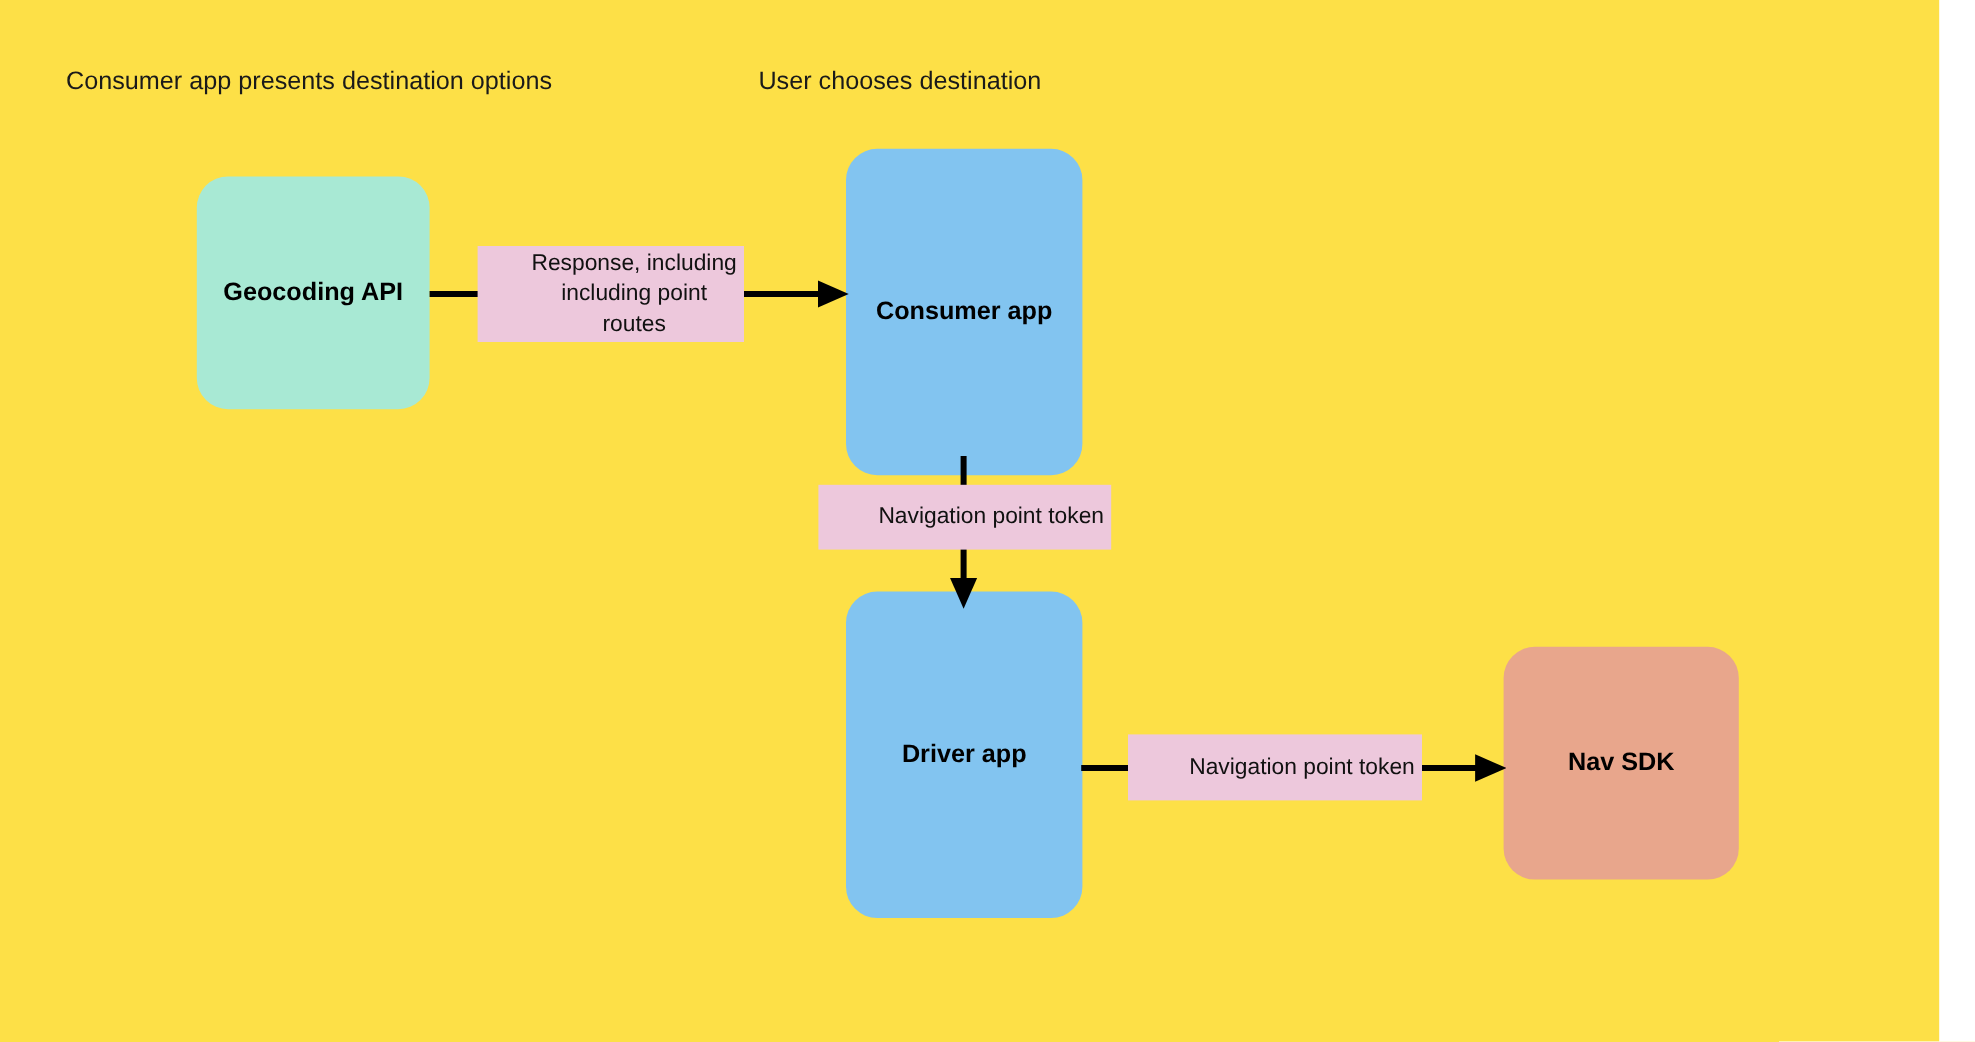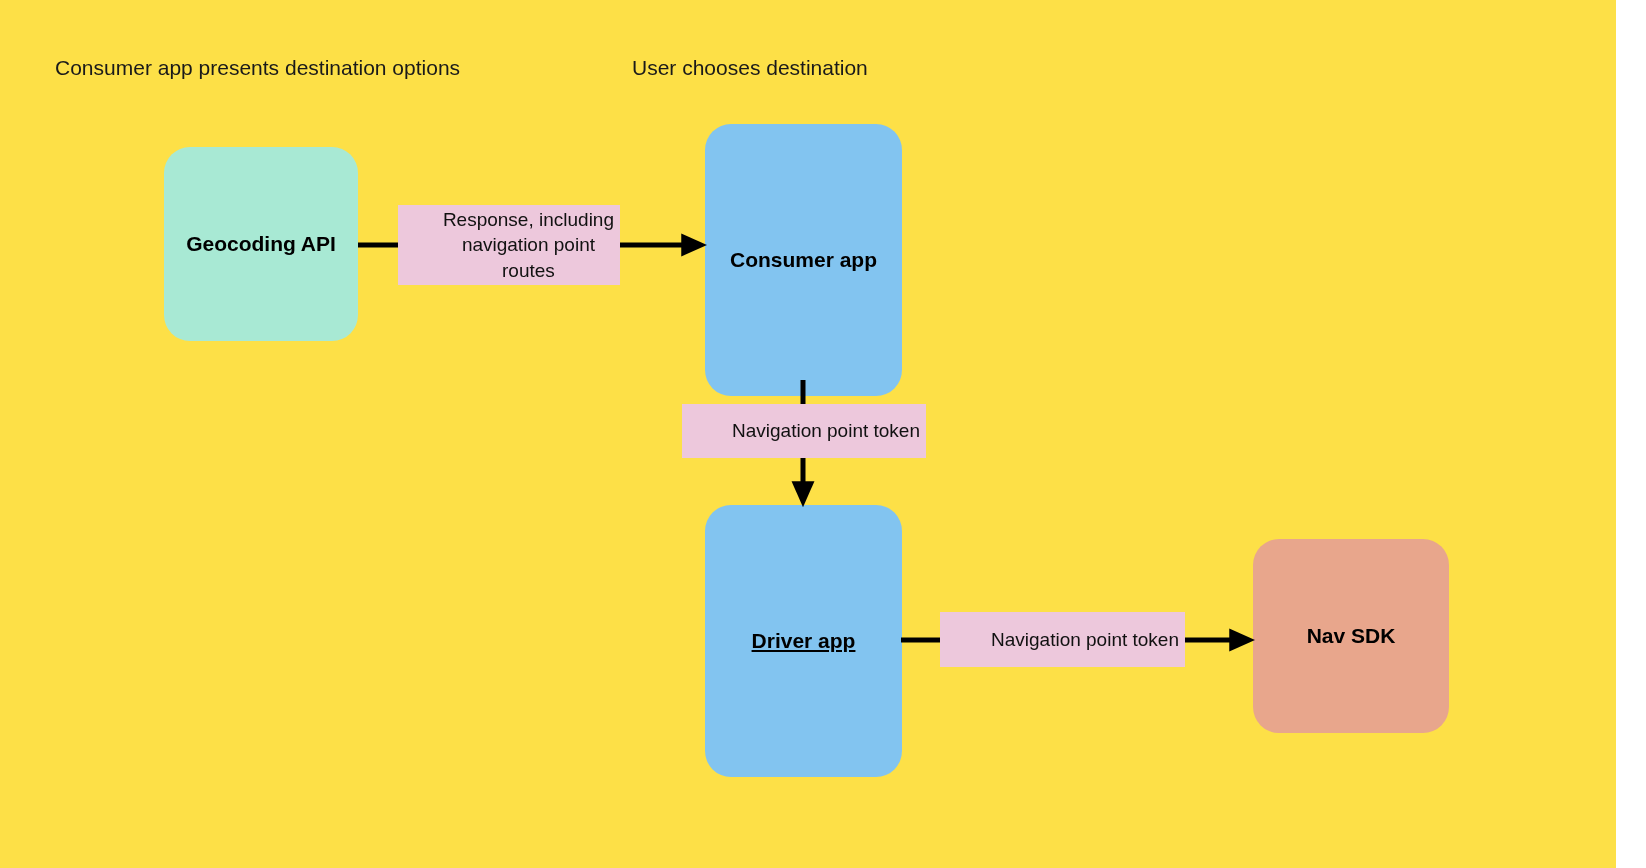--- a/index.html
+++ b/index.html
@@ -100,30 +100,30 @@
   </svg>
 
   <div class="node" style="left:164px; top:147px; width:194px; height:194px; background:#a8e9d4;">
     <span class="node-label">Geocoding API</span>
   </div>
 
   <div class="node" style="left:705px; top:124px; width:197px; height:272px; background:#82c4f0;">
     <span class="node-label">Consumer app</span>
   </div>
 
-  <div class="node" style="left:705px; top:505px; width:197px; height:272px; background:#82c4f0;text-decoration:underline;">
+  <div class="node" style="left:705px; top:493px; width:197px; height:272px; background:#82c4f0;">
     <span class="node-label">Driver app</span>
   </div>
 
   <div class="node" style="left:1253px; top:539px; width:196px; height:194px; background:#e8a68c;">
     <span class="node-label">Nav SDK</span>
   </div>
 
   <div class="edge-label" style="left:398px; top:205px; width:222px; height:80px; background:#edc8dc;">
-    <span class="edge-label-text"><span>Response, including</span><br><span>navigation point</span><br><span>routes</span></span>
+    <span class="edge-label-text"><span>Response, including</span><br><span>including point</span><br><span>routes</span></span>
   </div>
 
   <div class="edge-label" style="left:682px; top:404px; width:244px; height:54px; background:#edc8dc;">
     <span class="edge-label-text">Navigation point token</span>
   </div>
 
   <div class="edge-label" style="left:940px; top:612px; width:245px; height:55px; background:#edc8dc;">
     <span class="edge-label-text">Navigation point token</span>
   </div>
 

